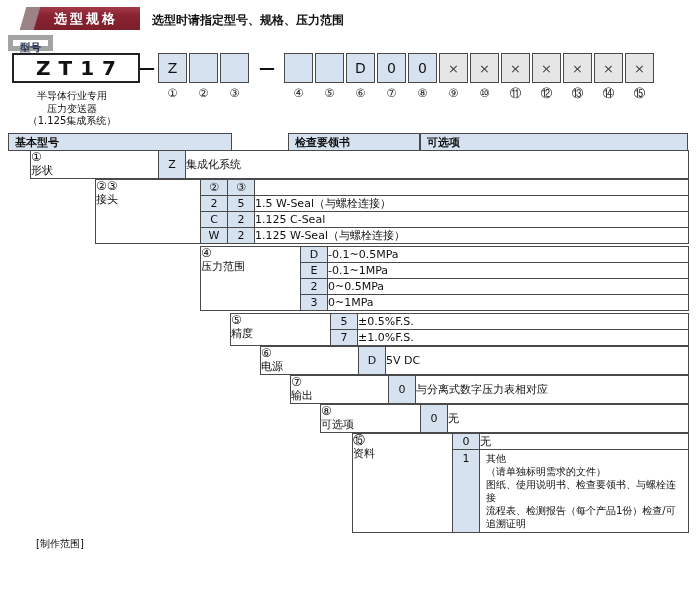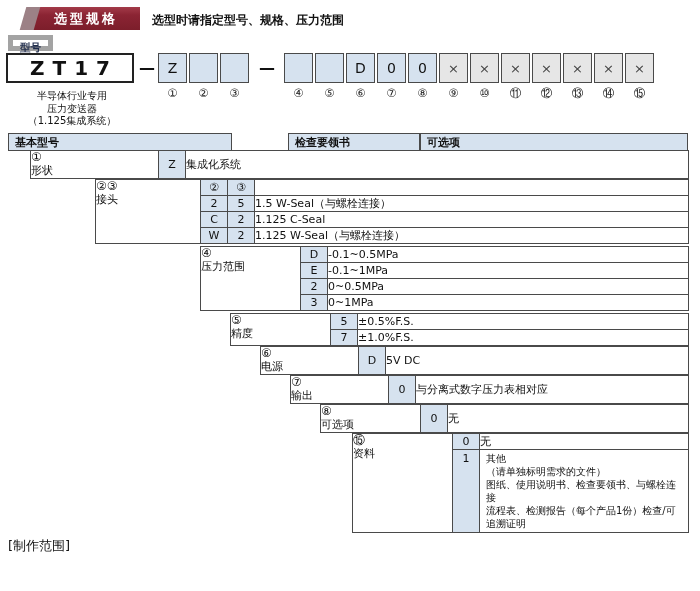--- a/index.html
+++ b/index.html
@@ -12,21 +12,21 @@
             color:#fff; font-weight:bold; font-size:13px; letter-spacing:3px;
             display:flex; align-items:center; justify-content:center; }
   .ribbon-fold { position:absolute; left:-9px; top:0; width:14px; height:23px;
                  background:#9c8186; transform:skewX(-16deg); }
   .subtitle { position:absolute; left:152px; top:12px; font-size:12px; font-weight:bold; color:#111; }
 
   
   .model-label { position:absolute; left:8px; top:35px; height:16px; line-height:14px;
                  border:5px solid #a3a3a3; background:#fff; padding:0 7px; font-size:10.5px;
                  font-weight:bold; color:#1d2a4a; }
-  .series-box { position:absolute; left:6px; top:53px; width:128px; height:30px;
+  .series-box { position:absolute; left:12px; top:53px; width:128px; height:30px;
                 border:2px solid #222; background:#fff; display:flex; align-items:center;
                 justify-content:center; font-size:20px; font-weight:bold; letter-spacing:8px;
                 text-indent:8px; }
   .dash { position:absolute; top:58px; font-size:16px; font-weight:bold; text-align:center; }
   .mbox { position:absolute; top:53px; width:29px; height:30px; border:1px solid #4a4a4a;
           background:#d6e2ef; display:flex; align-items:center; justify-content:center;
           font-size:14px; color:#111; }
   .mbox.gray { background:#e6e6e6; color:#444; font-size:13px; }
   .pos { position:absolute; top:86px; width:29px; text-align:center; font-size:11.5px; color:#222; }
   .series-desc { position:absolute; left:8px; top:90px; width:128px; text-align:center;
@@ -42,21 +42,21 @@
   td.lbl  { vertical-align:top; padding:3px 0 0 7px; background:#fff; }
   .lbl-num  { font-size:12px; line-height:13px; }
   .lbl-name { font-size:11px; line-height:14px; }
   td.code { background:#d6e2ef; text-align:center; }
   td.desc { background:#fff; padding:0 6px; }
   td.desc.multiline { white-space:pre-line; font-size:10px; line-height:13px;
                       vertical-align:top; padding:2px 6px; }
   td.code.toptext { vertical-align:top; padding-top:2px; }
 
   
-  .note { position:absolute; font-size:13px; color:#111; }
+  .note { position:absolute; font-size:10px; color:#111;margin-left:28px; }
 </style>
 </head>
 <body>
 
 <div class="page">
 
   <div class="ribbon">
     <span class="ribbon-fold"></span>
     <span>选型规格</span>
   </div>

